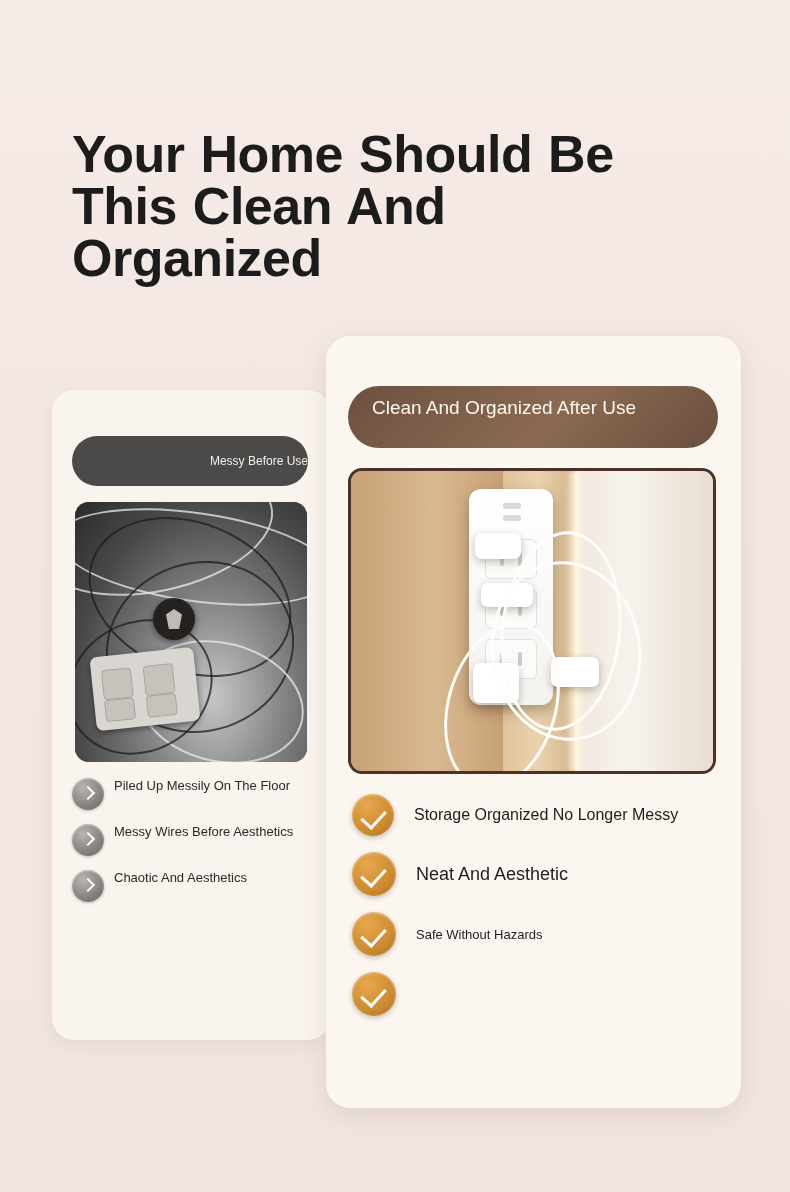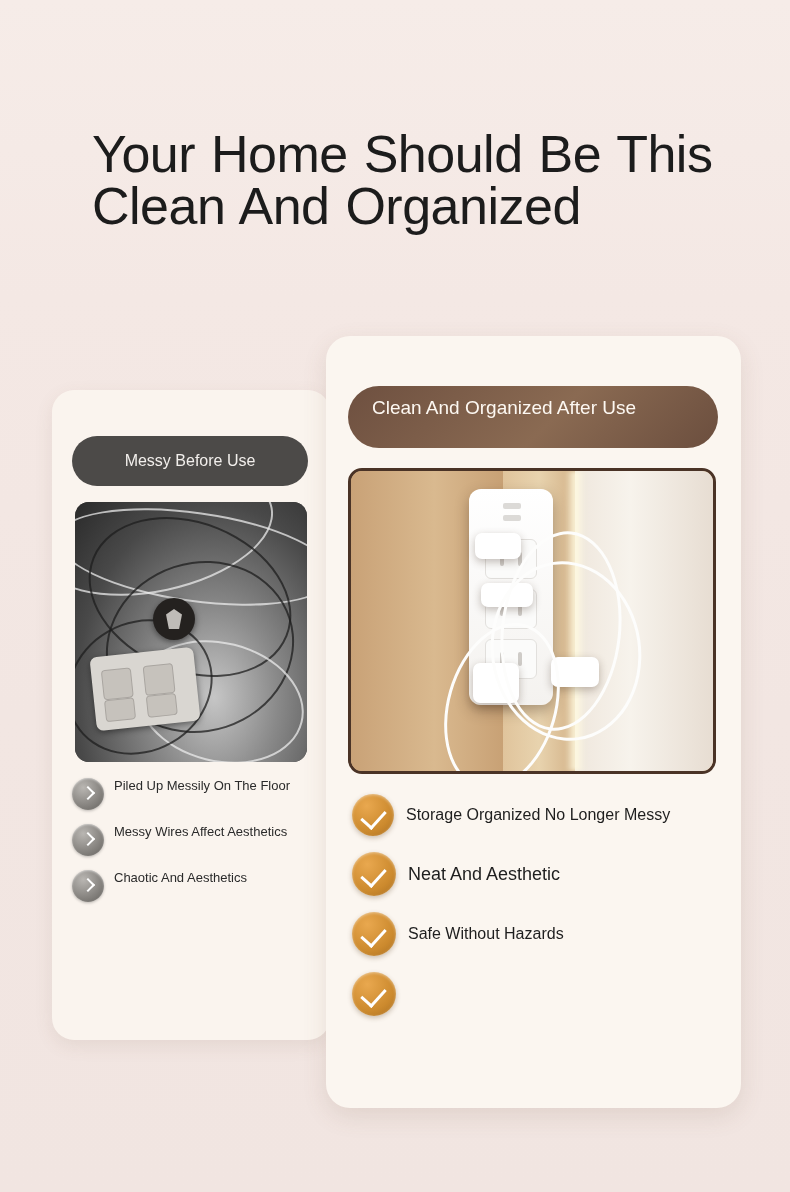--- a/index.html
+++ b/index.html
@@ -9,48 +9,48 @@
     background: #f3e9e5;
     overflow: hidden;
   }
   .page {
     position: relative;
     width: 790px; height: 1192px;
     background: linear-gradient(180deg, #f6ece8 0%, #f4e8e4 25%, #f2e6e2 60%, #f1e5e1 100%);
   }
   .headline {
     position: absolute;
-    top: 128px; left: 92px;
+    top: 128px; left: 72px;
     width: 625px;
     font-size: 52px;
     line-height: 1.0;
-    font-weight: 400;
+    font-weight: 700;
     color: #1c1c1c;
     letter-spacing: -0.5px;
     word-spacing: 2px;
   }
 
   
   .card-before {
     position: absolute;
     left: 52px; top: 390px;
     width: 278px; height: 650px;
     background: #faf4ee;
     border-radius: 22px;
     box-shadow: 0 6px 18px rgba(120,90,70,0.10);
   }
   .pill-dark {
     position: absolute;
     left: 20px; top: 46px;
     width: 236px; height: 50px;
     background: #4c4a48;
     border-radius: 26px;
-    display: flex; align-items: center; justify-content: center;
+    display: flex; align-items: center; justify-content: flex-end;
     color: #f2efec;
-    font-size: 16px;
+    font-size: 12px;
   }
   .photo-before {
     position: absolute;
     left: 23px; top: 112px;
     width: 232px; height: 260px;
     border-radius: 14px;
     overflow: hidden;
     background: #3b3b3b;
   }
   .photo-before .bg {
@@ -233,26 +233,26 @@
   .check:after {
     content: "";
     position: absolute;
     left: 14px; top: 11px;
     width: 12px; height: 20px;
     border-right: 3px solid #fff;
     border-bottom: 3px solid #fff;
     transform: rotate(42deg);
   }
   .row-after .txt {
-    margin-left: 12px;
+    margin-left: 20px;
     color: #1e1e1e;
   }
   .r1 .txt { font-size: 16px; }
   .r2 .txt { font-size: 18px; }
-  .r3 .txt { font-size: 16px; }
+  .r3 .txt { font-size: 13px; }
   .r4 .txt { font-size: 17px; }
   .r1 .check { width: 42px; height: 42px; }
   .r4 .check { width: 44px; height: 44px; }
 </style>
 </head>
 <body>
 
 <div class="page">
 
   <h1 class="headline">Your Home Should Be This Clean And Organized</h1>
@@ -280,21 +280,21 @@
       </div>
     </div>
 
     <div class="bullet-list-before">
       <div class="bullet-row">
         <span class="chev"></span>
         <span class="bullet-text">Piled Up Messily On The Floor</span>
       </div>
       <div class="bullet-row">
         <span class="chev"></span>
-        <span class="bullet-text">Messy Wires Affect Aesthetics</span>
+        <span class="bullet-text">Messy Wires Before Aesthetics</span>
       </div>
       <div class="bullet-row">
         <span class="chev"></span>
         <span class="bullet-text">Chaotic And Aesthetics</span>
       </div>
     </div>
   </div>
 
   <div class="card-after">
 

